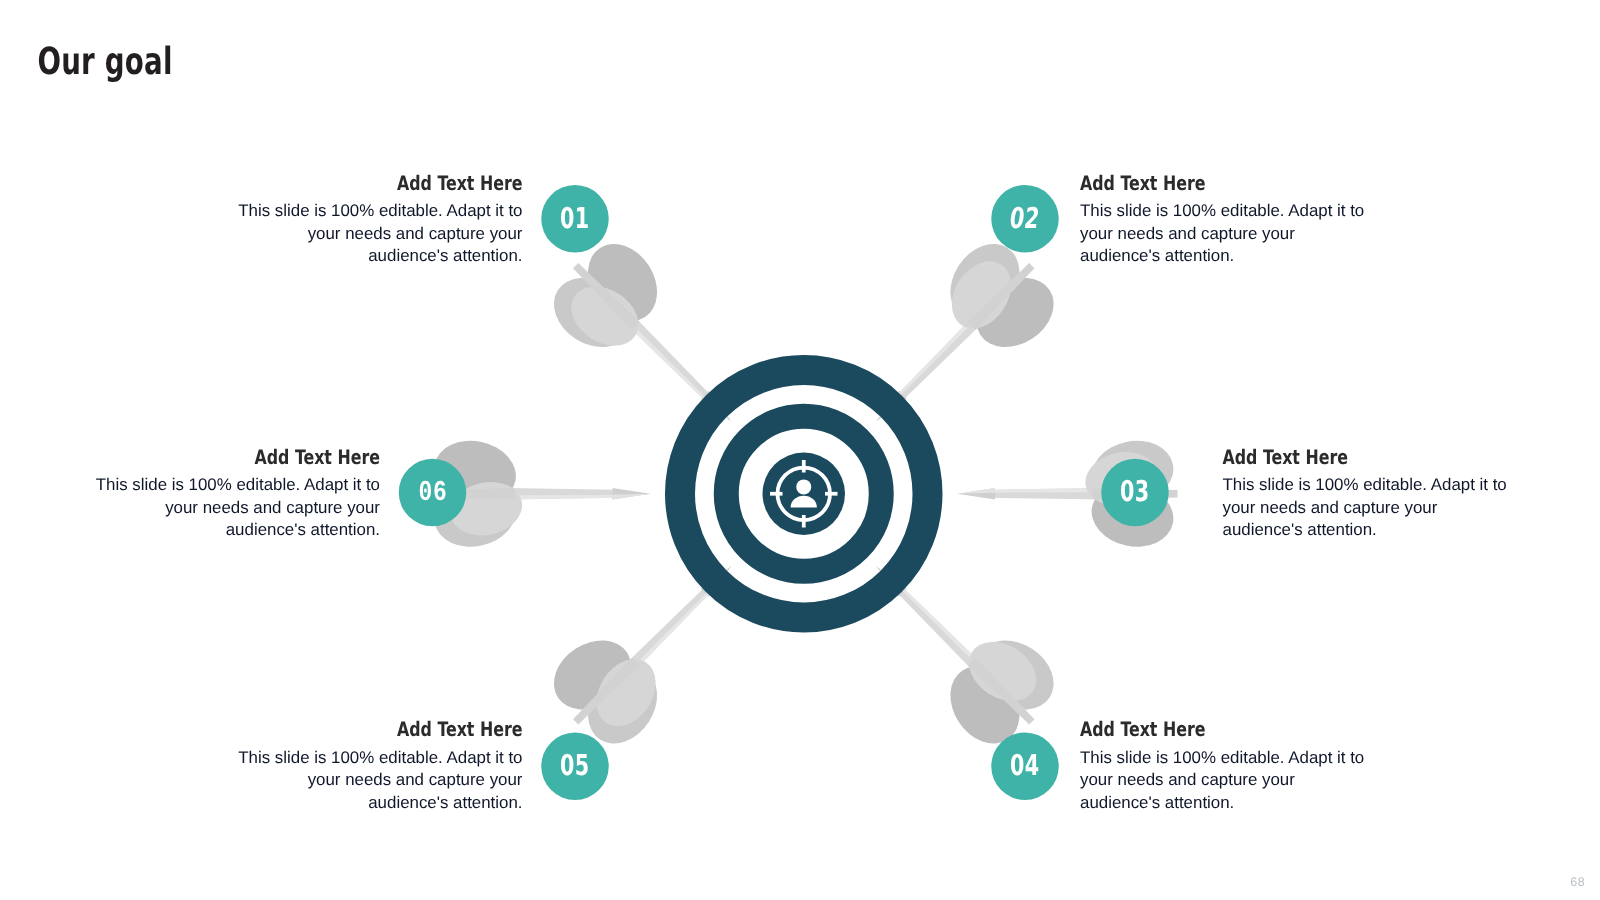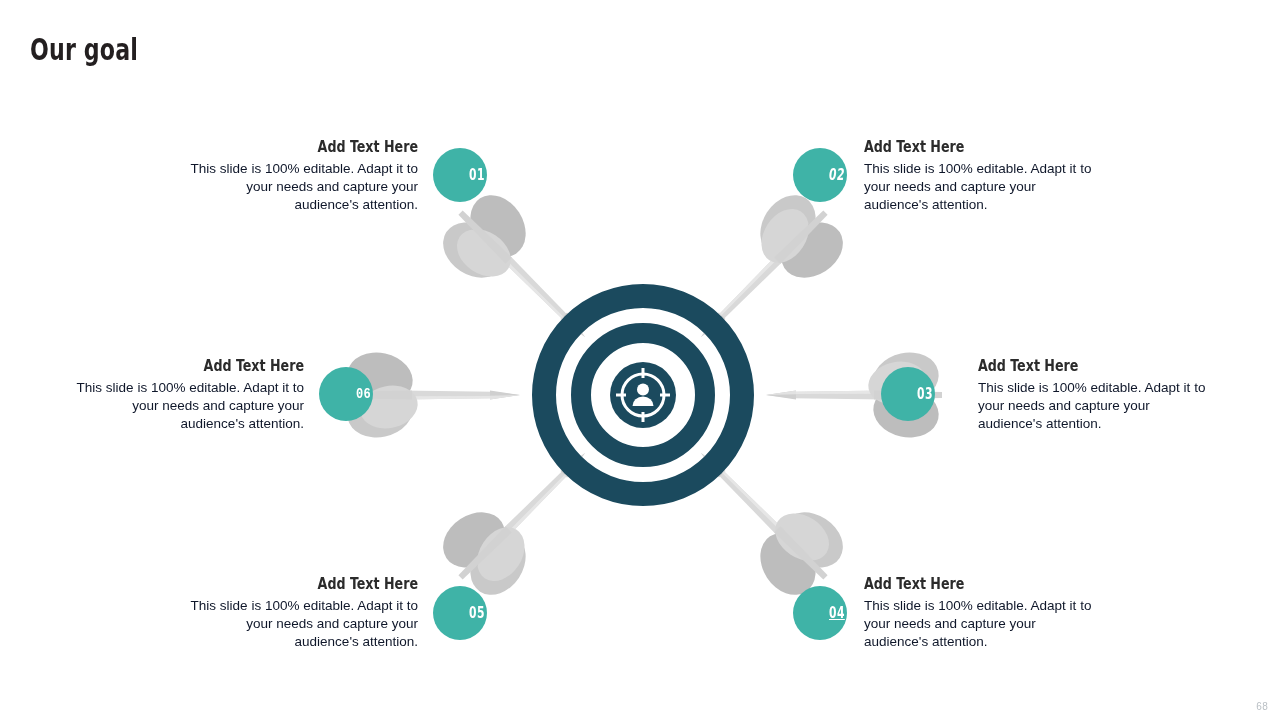--- a/index.html
+++ b/index.html
@@ -81,24 +81,24 @@
 
   
   .badge {
     position: absolute;
     width: 54px;
     height: 54px;
     border-radius: 50%;
     background: #3fb3a7;
     display: flex;
     align-items: center;
-    justify-content: flex-end;
+    justify-content: center;
     color: #ffffff;
     font-family: "DejaVu Sans Condensed", "Liberation Sans Narrow", "Liberation Sans", sans-serif;
-    font-size: 15px;
+    font-size: 23px;
     font-weight: bold;
     font-stretch: condensed;
     letter-spacing: 0.5px;
   }
   .badge span { transform: scaleX(0.8); display: block; }
 
   svg.diagram-svg {
     position: absolute;
     left: 0;
     top: 0;
@@ -215,21 +215,21 @@
     </div>
 
     <div class="badge" style="left:793px; top:148px;font-style:italic;">
       <span>02</span>
     </div>
 
     <div class="badge" style="left:881px; top:367px;">
       <span>03</span>
     </div>
 
-    <div class="badge" style="left:793px; top:586px;text-decoration:underline;">
+    <div class="badge" style="left:793px; top:586px;">
       <span>04</span>
     </div>
 
     <div class="badge" style="left:433px; top:586px;">
       <span>05</span>
     </div>
 
     <div class="badge" style="left:319px; top:367px;font-family:Liberation Mono, monospace;">
       <span>06</span>
     </div>

